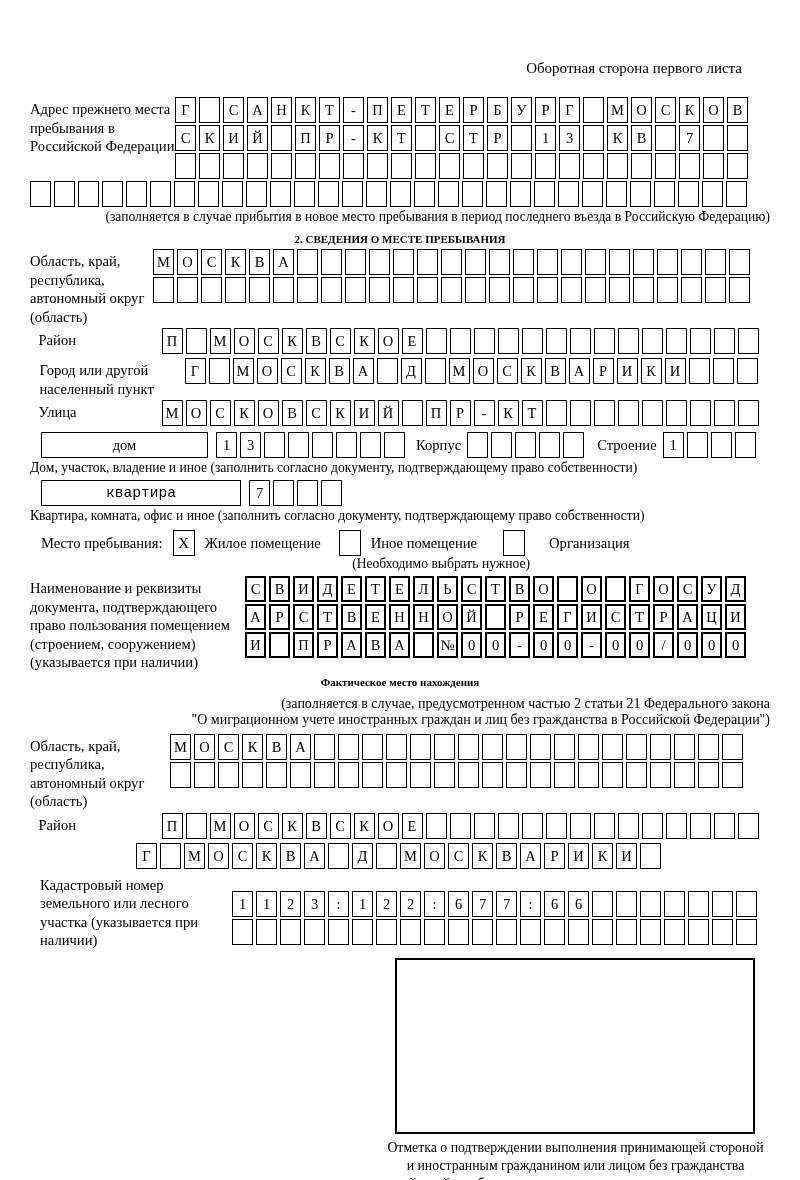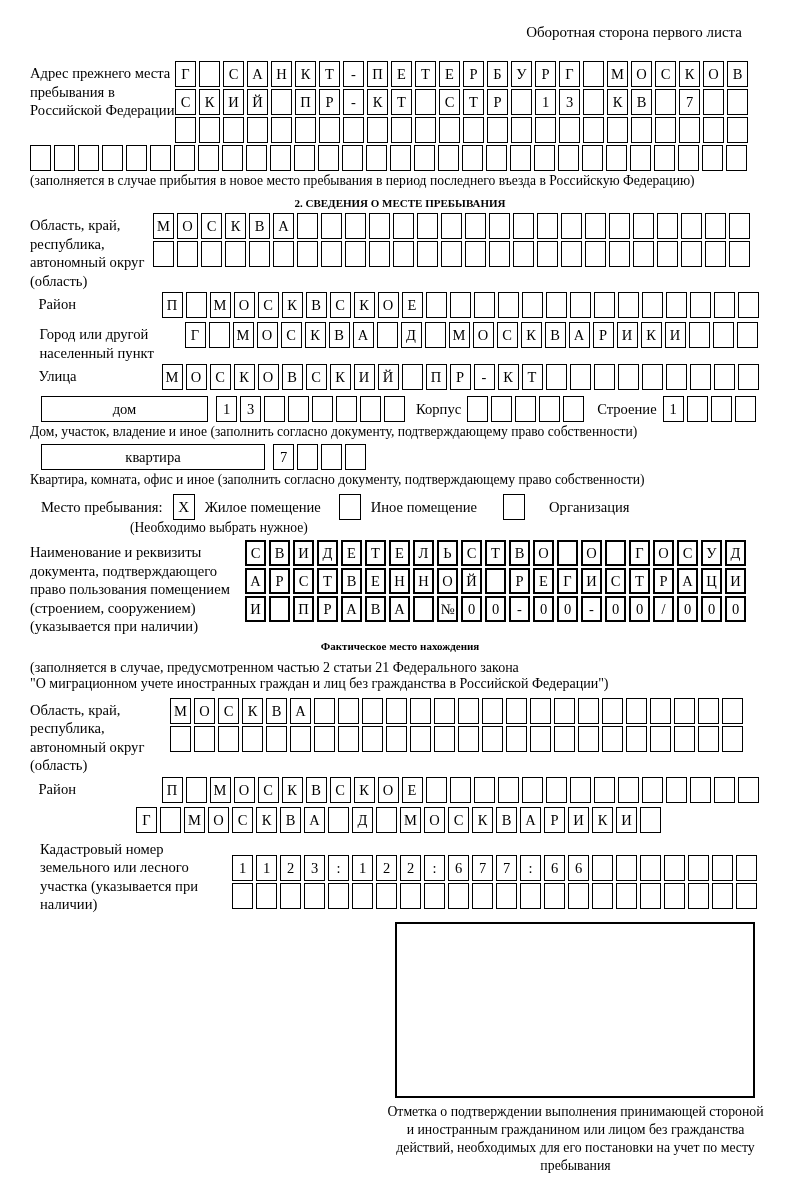--- a/index.html
+++ b/index.html
@@ -4,37 +4,37 @@
 <style>
   * { margin:0; padding:0; box-sizing:border-box; }
   html,body { background:#ffffff; }
   body {
     width:800px; height:1180px;
     font-family:"Liberation Serif","DejaVu Serif",serif;
     color:#000; position:relative; overflow:hidden;
   }
   .page { padding:24px 30px 0 30px; }
 
-  .corner-note { text-align:right; font-size:15px; padding-right:28px; }
+  .corner-note { text-align:right; font-size:15px; padding-right:28px;margin-top:36px; }
 
   
   .field { display:flex; align-items:flex-start; }
   .flabel { font-size:14.6px; line-height:18.5px; flex-shrink:0; padding-top:3px; }
   .rows { display:flex; flex-direction:column; }
 
   .crow { display:flex; height:26px; margin-bottom:2px; }
   .cbox {
     width:21px; height:26px; border:1.5px solid #000; margin-right:3px;
     display:inline-flex; align-items:center; justify-content:center;
     font-size:14.5px; line-height:24px; flex-shrink:0;
   }
   .thick .cbox { border-width:2px; }
 
   .caption { font-size:13.6px; }
-  .caption.center { text-align:left; }
+  .caption.center { text-align:right; }
 
   .h-bold { font-weight:bold; font-size:11px; text-align:center; }
 
   .wide-input {
     height:26px; border:1.5px solid #000;
     display:inline-flex; align-items:center; justify-content:center;
     font-size:14.6px; flex-shrink:0;
   }
 
   .inline-row { display:flex; align-items:center;padding-left:11px; }
@@ -359,21 +359,21 @@
     <div class="crow" style="margin:0;">
         <span class="cbox">1</span>
         <span class="cbox">&nbsp;</span>
         <span class="cbox">&nbsp;</span>
         <span class="cbox">&nbsp;</span>
       </div>
   </div>
   <div class="caption mt2">Дом, участок, владение и иное (заполнить согласно документу, подтверждающему право собственности)</div>
 
   <div class="inline-row mt4">
-    <div class="wide-input" style="width:224px;">квартира</div>
+    <div class="wide-input" style="width:200px;font-family:Liberation Mono, monospace;">квартира</div>
     <div class="crow" style="margin:0 0 0 8px;">
         <span class="cbox">7</span>
         <span class="cbox">&nbsp;</span>
         <span class="cbox">&nbsp;</span>
         <span class="cbox">&nbsp;</span>
       </div>
   </div>
   <div class="caption mt2">Квартира, комната, офис и иное (заполнить согласно документу, подтверждающему право собственности)</div>
 
   <div class="inline-row mt6">

